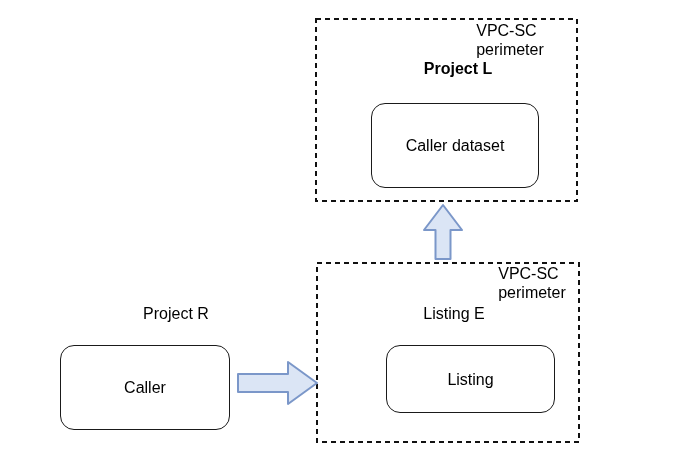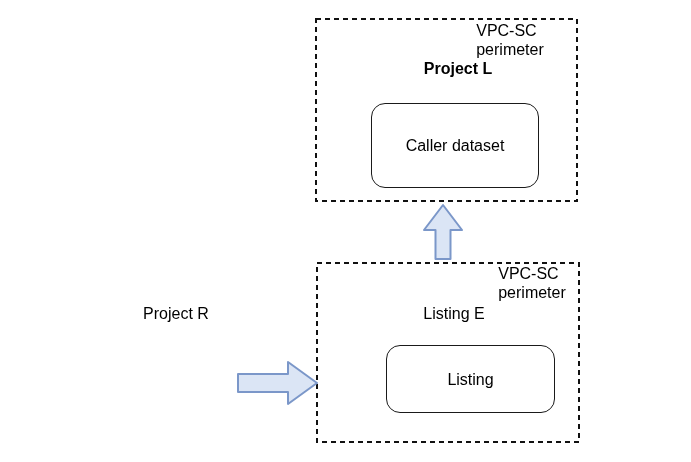--- a/index.html
+++ b/index.html
@@ -83,14 +83,17 @@
   <div class="label label-vpc-bottom">
     <span>VPC-SC</span>
     <span>perimeter</span>
   </div>
   <div class="label label-project-e">Listing E</div>
   <div class="node node-listing">
     <span>Listing</span>
   </div>
 
   <div class="label label-project-r">Project R</div>
+  <div class="node node-caller">
+    <span>Caller</span>
+  </div>
 
 </div>
 
 </body></html>

